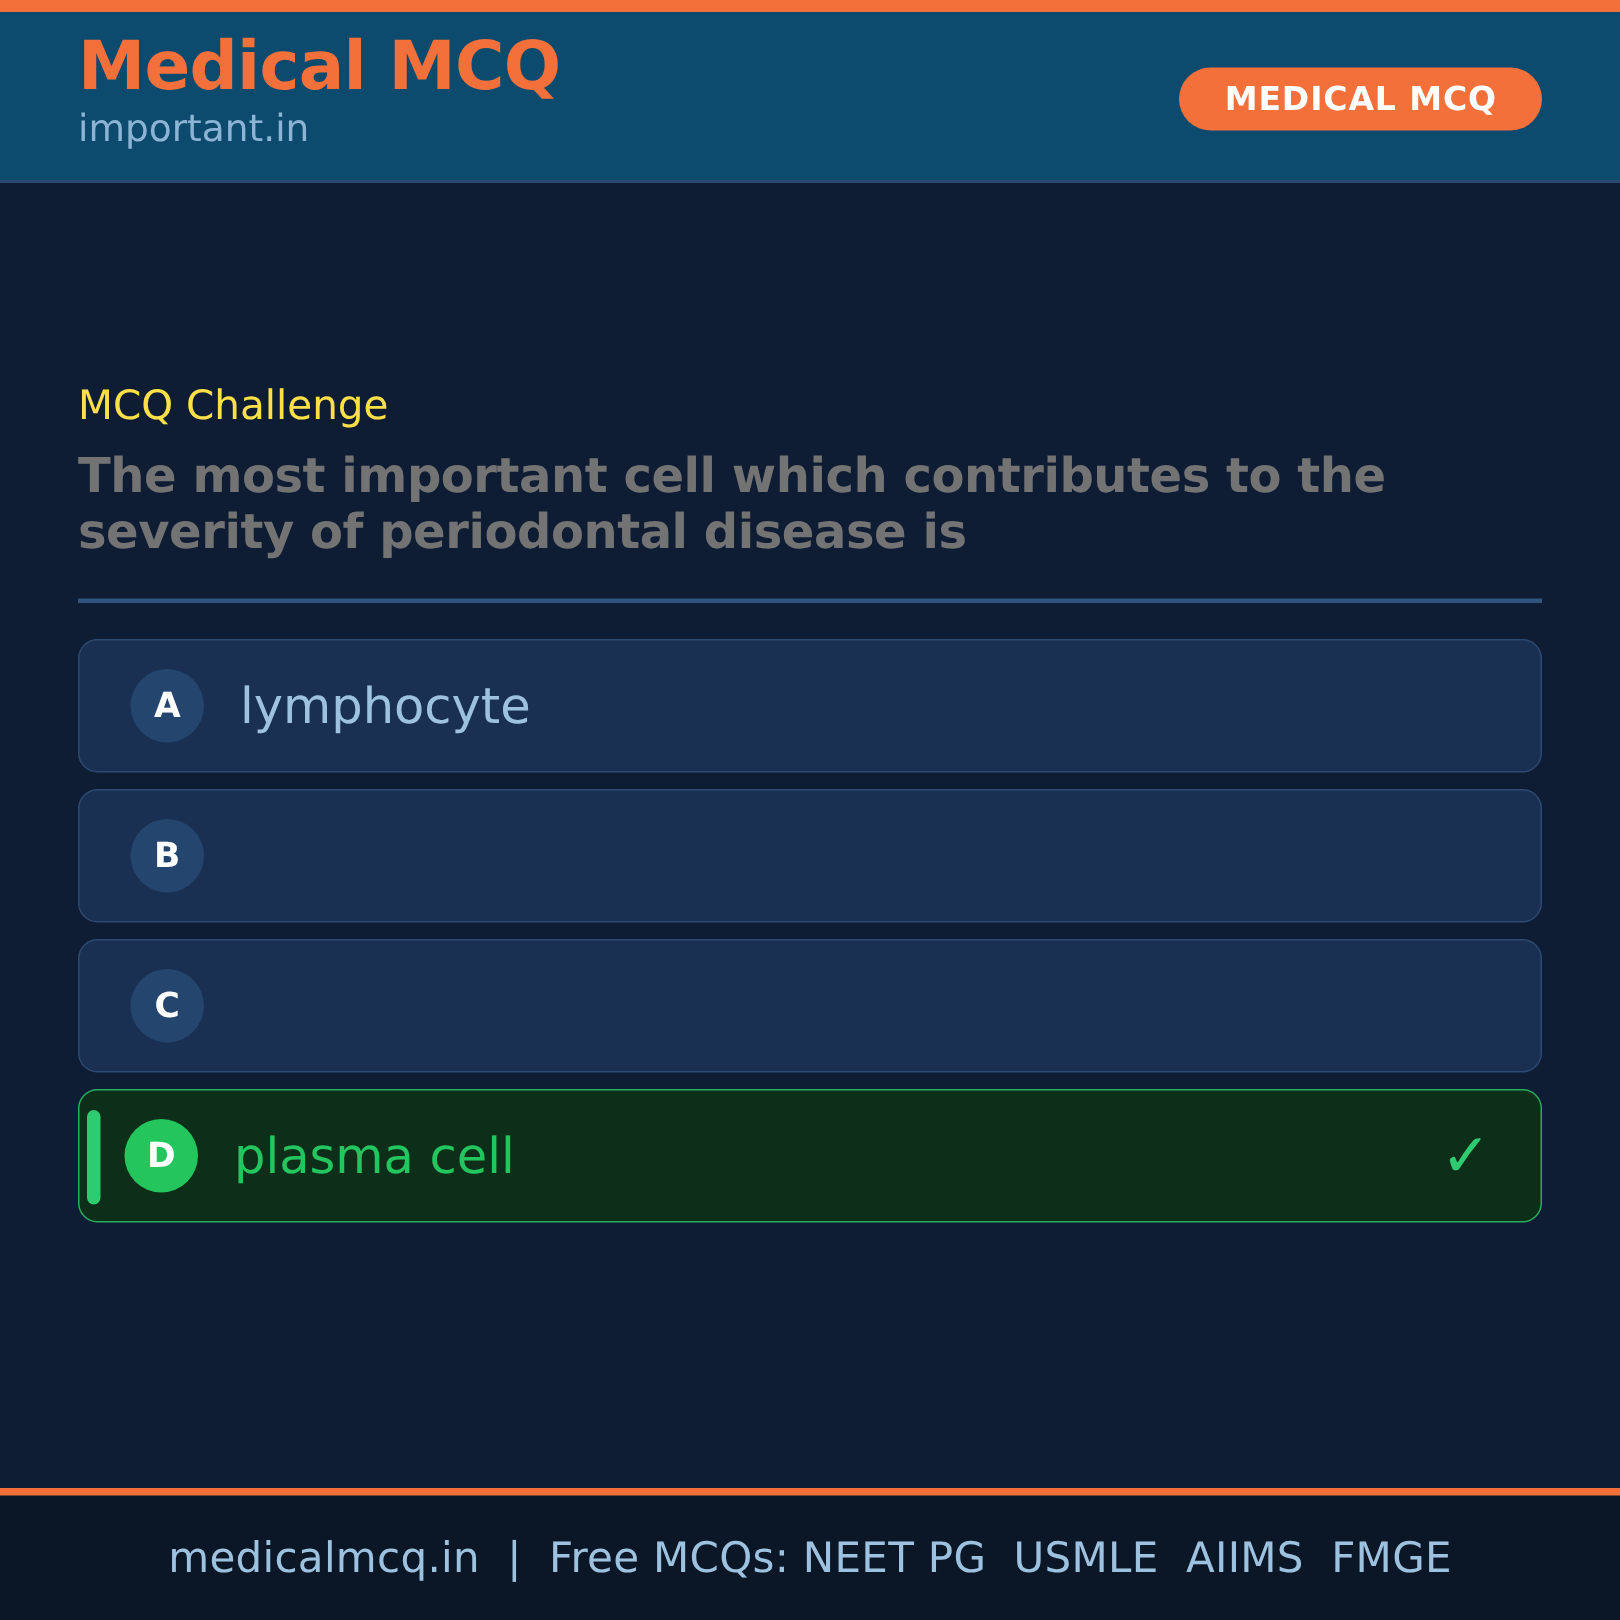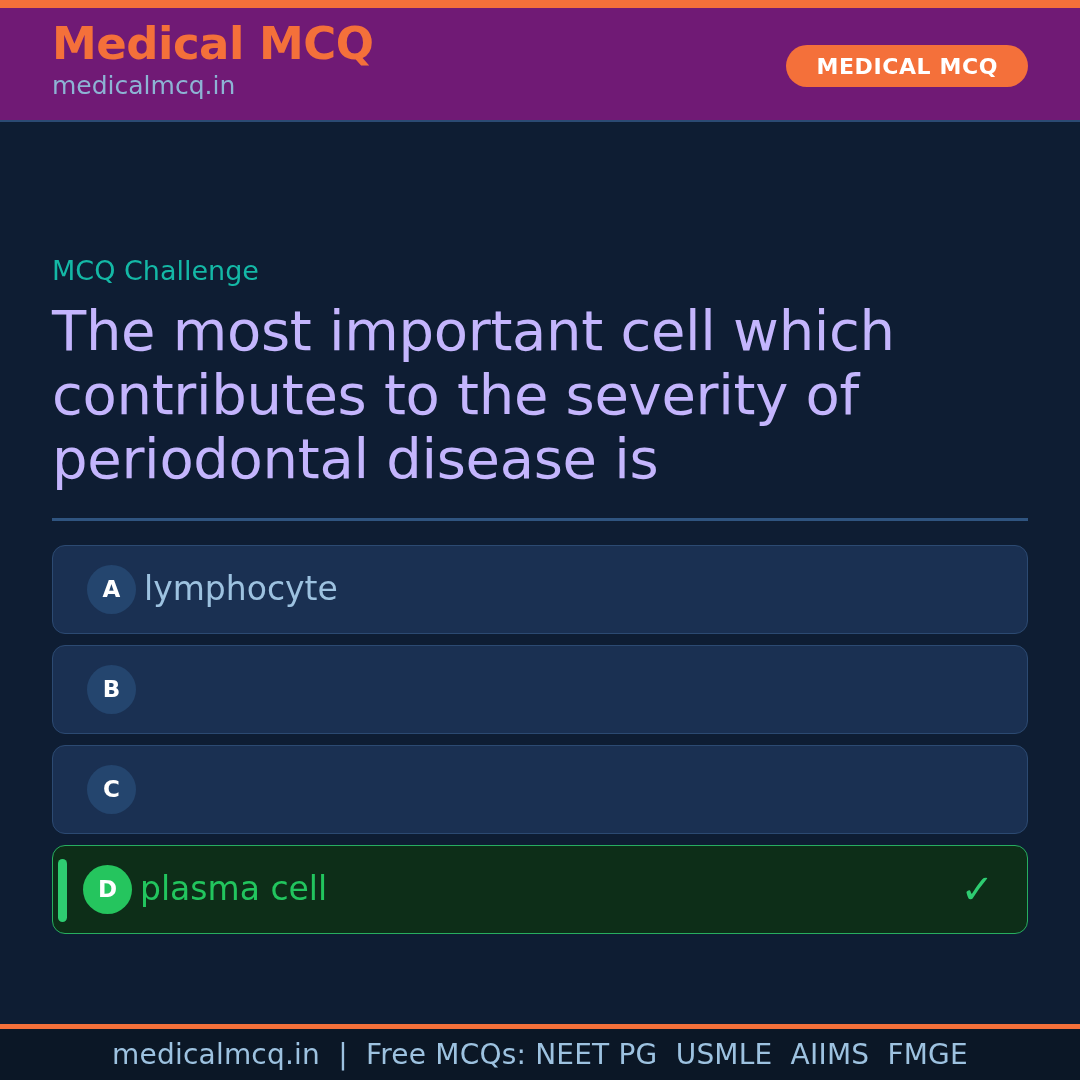--- a/index.html
+++ b/index.html
@@ -24,21 +24,21 @@
     height: 8px;
     background: #f4703a;
   }
 
   
   .header {
     position: absolute;
     top: 8px; left: 0;
     width: 1080px;
     height: 114px;
-    background: #701a75;
+    background: #0c4a6e;
     border-bottom: 2px solid #2b4a73;
   }
 
   .brand {
     position: absolute;
     left: 52px;
     top: 12px;
   }
 
   .brand-title {
@@ -76,29 +76,29 @@
   
   .content {
     position: absolute;
     left: 52px;
     top: 255px;
     width: 976px;
   }
 
   .eyebrow {
     font-size: 27px;
-    color: #14b8a6;
+    color: #fde047;
     line-height: 1.2;
     margin-bottom: 12px;
   }
 
   .question {
-    font-size: 56px;
-    font-weight: normal;
-    color: #c4b5fd;
+    font-size: 32px;
+    font-weight: bold;
+    color: #737373;
     line-height: 1.14;
     letter-spacing: -0.3px;
   }
 
   .q-divider {
     width: 976px;
     height: 3px;
     background: #2f5480;
     margin-top: 27px;
     margin-bottom: 24px;
@@ -151,21 +151,21 @@
   }
 
   .option.correct .badge {
     background: #25c55e;
     margin-left: 30px;
   }
 
   .option-text {
     font-size: 33px;
     color: #9dc2e0;
-    margin-left: 8px;
+    margin-left: 24px;
     line-height: 1.1;
   }
 
   .option.correct .option-text {
     color: #22c55e;
   }
 
   .check-icon {
     position: absolute;
     right: 33px;
@@ -175,21 +175,21 @@
     color: #2ecc71;
     line-height: 1;
   }
 
   
   .footer {
     position: absolute;
     left: 0;
     bottom: 0;
     width: 1080px;
-    height: 56px;
+    height: 88px;
     background: #0b1726;
     border-top: 5px solid #f4703a;
     display: flex;
     align-items: center;
     justify-content: center;
   }
 
   .footer-text {
     font-size: 28px;
     color: #9dc2e0;
@@ -198,21 +198,21 @@
   }
 </style>
 </head>
 <body>
 
 <div class="top-accent"></div>
 
 <div class="header">
   <div class="brand">
     <div class="brand-title">Medical MCQ</div>
-    <div class="brand-sub">medicalmcq.in</div>
+    <div class="brand-sub">important.in</div>
   </div>
   <div class="header-badge">MEDICAL MCQ</div>
 </div>
 
 <div class="content">
   <div class="eyebrow">MCQ Challenge</div>
   <div class="question">The most important cell which contributes to the severity of periodontal disease is</div>
   <div class="q-divider"></div>
 
   <div class="options">

